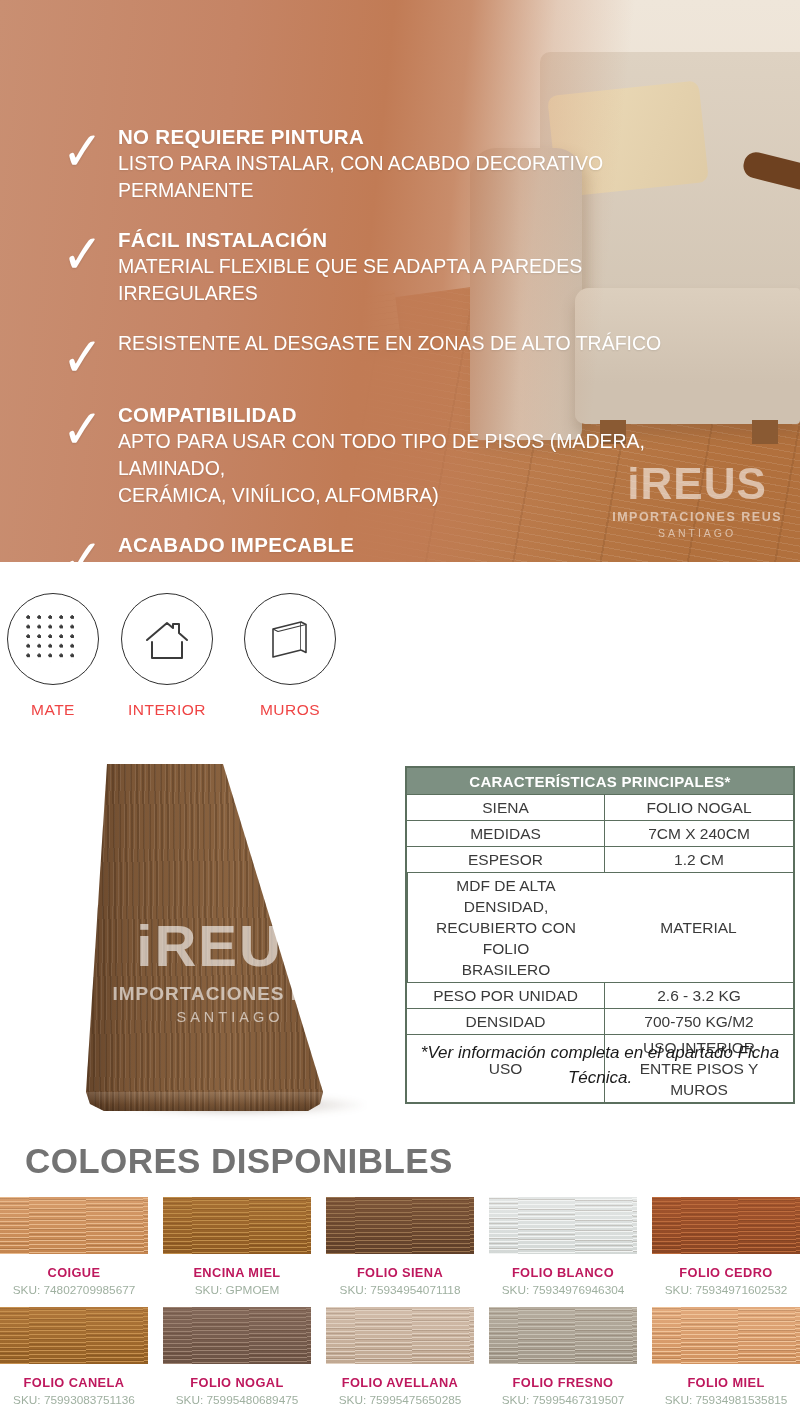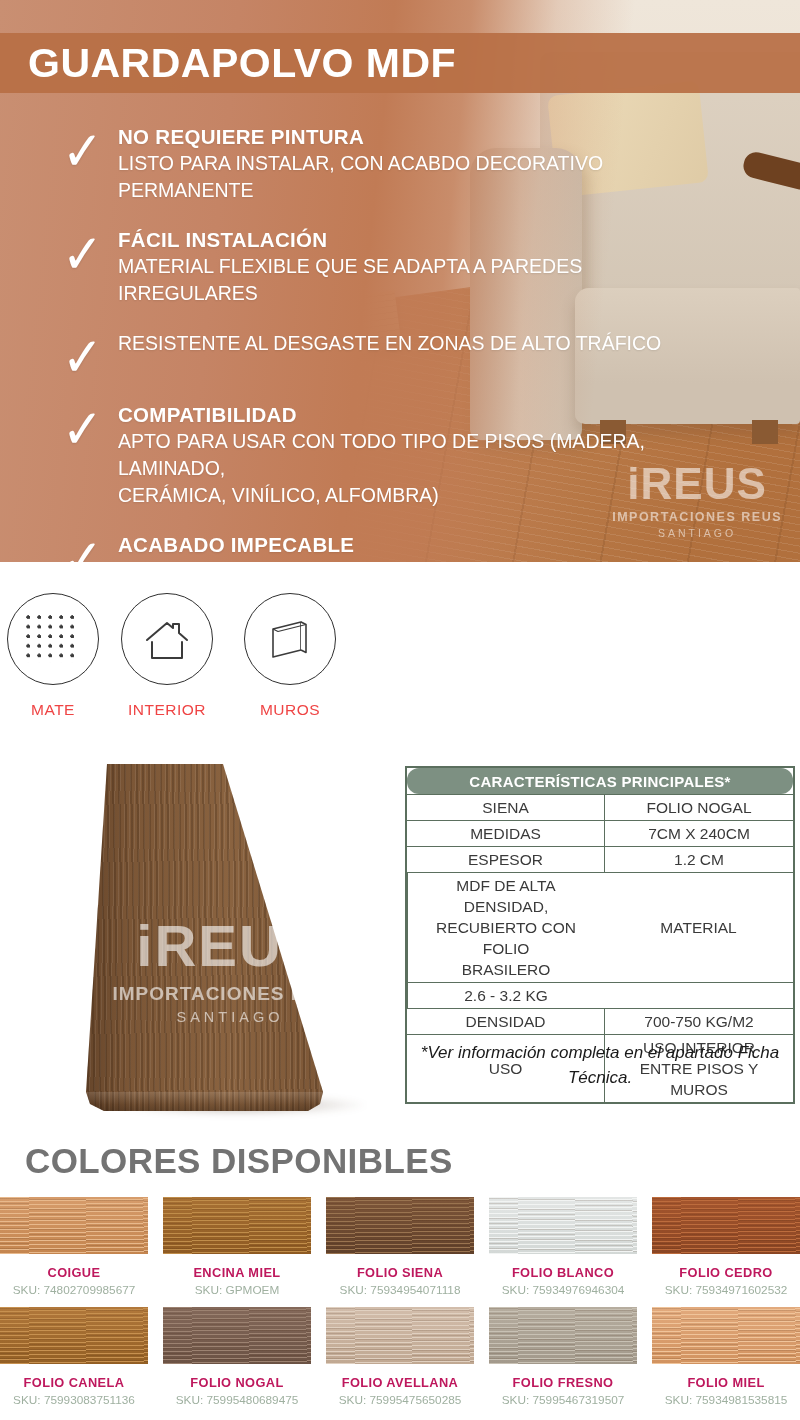--- a/index.html
+++ b/index.html
@@ -84,21 +84,21 @@
   .plank::after{content:"";position:absolute;left:0;right:0;bottom:0;height:28px;
     background:linear-gradient(180deg,rgba(255,255,255,0.12) 0%,rgba(30,15,5,0.18) 45%,rgba(25,12,4,0.5) 100%);}
   .plank-logo{position:absolute;left:0;top:155px;width:100%;color:rgba(255,255,255,0.6);}
   .plank-logo .logo-main{font-size:58px;letter-spacing:2px;}
   .plank-logo .logo-sub{font-size:19px;letter-spacing:1px;margin-top:8px;}
   .plank-logo .logo-city{font-size:14.5px;letter-spacing:4px;margin-top:4px;}
 
   .spec-table{position:absolute;left:405px;top:766px;width:390px;box-sizing:border-box;
     border:2px solid #5b6f5e;background:#ffffff;}
   .spec-header{min-height:26px;background:#7d9082;color:#ffffff;font-weight:bold;font-size:15px;
-    display:flex;align-items:center;justify-content:center;letter-spacing:0.3px;border-radius:12px;}
+    display:flex;align-items:center;justify-content:center;letter-spacing:0.3px;}
   .spec-row{display:grid;grid-template-columns:197px 1fr;border-top:1.6px solid #5b6f5e;}
   .spec-cell{display:flex;align-items:center;justify-content:center;text-align:center;
     font-size:15.5px;color:#3a3a3a;padding:2px 6px;line-height:21px;box-sizing:border-box;}
   .spec-cell.value{border-left:1.6px solid #5b6f5e;white-space:pre-line;}
   .rh-s{min-height:24px;} .rh-m{min-height:46px;} .rh-l{min-height:66px;}
   .footnote{position:absolute;left:405px;top:1040px;width:390px;font-style:italic;font-size:17px;
     line-height:25px;color:#1a1a1a;text-align:center;white-space:pre-line;}
 
   
   .colors-title{position:absolute;left:25px;top:1141px;margin:0;font-size:35px;font-weight:bold;
@@ -127,23 +127,20 @@
     <div class="skirting"></div>
     <div class="sofa-back"></div>
     <div class="sofa-pillow"></div>
     <div class="sofa-armrest"></div>
     <div class="sofa-seat"></div>
     <div class="sofa-leg leg-a"></div>
     <div class="sofa-leg leg-b"></div>
     <div class="table-arm"></div>
     <div class="overlay"></div>
 
-    <div class="band">
-      <h1>GUARDAPOLVO MDF</h1>
-    </div>
 
     <ul class="features">
       <li class="feature">
         <span class="check">✓</span>
         <div class="feat-text">
           <div class="feat-title">NO REQUIERE PINTURA</div>
           <div class="feat-desc">LISTO PARA INSTALAR, CON ACABDO DECORATIVO PERMANENTE</div>
         </div>
       </li>
       <li class="feature">
@@ -236,20 +233,21 @@
         <div class="spec-cell rh-s">ESPESOR</div>
         <div class="spec-cell value rh-s">1.2 CM</div>
       </div>
       <div class="spec-row">
         <div class="spec-cell value rh-l">MDF DE ALTA DENSIDAD,
 RECUBIERTO CON FOLIO
 BRASILERO</div>
         <div class="spec-cell rh-l">MATERIAL</div>
       </div>
       <div class="spec-row">
+        <div class="spec-cell rh-s">PESO POR UNIDAD</div>
         <div class="spec-cell value rh-s">2.6 - 3.2 KG</div>
       </div>
       <div class="spec-row">
         <div class="spec-cell rh-s">DENSIDAD</div>
         <div class="spec-cell value rh-s">700-750 KG/M2</div>
       </div>
       <div class="spec-row">
         <div class="spec-cell rh-m">USO</div>
         <div class="spec-cell value rh-m">USO INTERIOR
 ENTRE PISOS Y MUROS</div>

